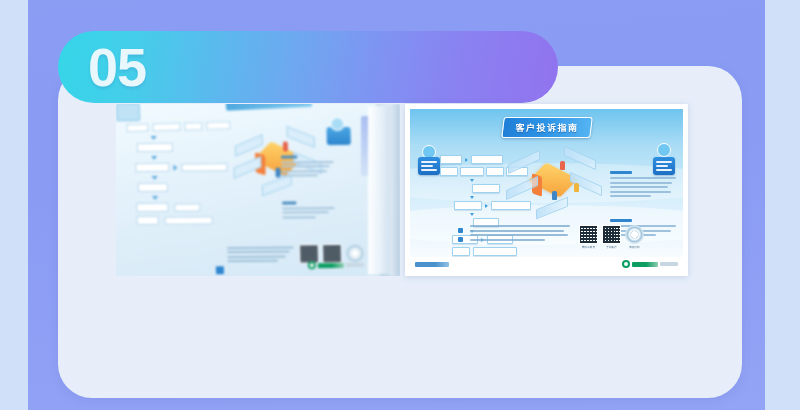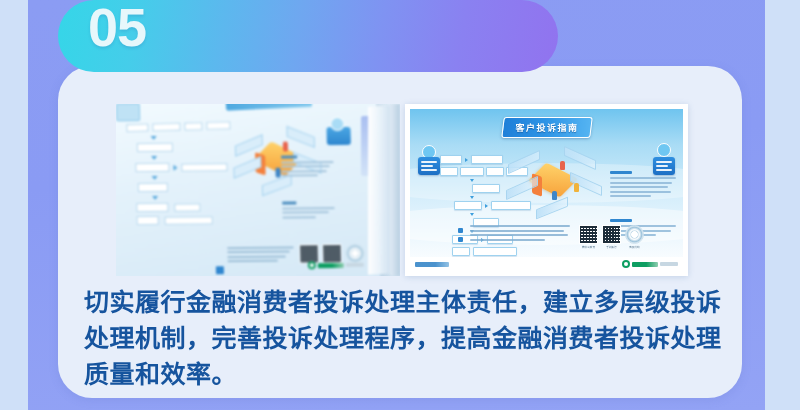--- a/index.html
+++ b/index.html
@@ -54,28 +54,29 @@
     height: 332px;
     background: #e7eefa;
     border-radius: 34px;
     box-shadow: 0 2px 10px rgba(90,110,200,.18);
   }
 
   
   .banner {
     position: absolute;
     left: 58px;
-    top: 0;
+    top: 31px;
     width: 500px;
     height: 72px;
     border-radius: 36px;
     background: linear-gradient(100deg,
         #35d6e8 0%, #45cdea 16%, #5cb8ee 33%,
         #6fa7f0 48%, #7f93f2 64%, #8a81f1 80%, #9173ef 100%);
     display: flex;
+    align-items: center;
     padding-left: 30px;
     box-sizing: border-box;
   }
   .banner-number {
     font-size: 54px;
     font-weight: bold;
     color: #e7f7fb;
     letter-spacing: -1px;
     line-height: 1;
     text-shadow: 0 2px 3px rgba(40,90,160,.18);
@@ -680,15 +681,14 @@
             <div class="brand-mark"></div>
             <div class="brand-sub"></div>
           </div>
         </div>
 
       </div>
     </div>
 
   </div>
 
-  <div class="body-text">切实履行金融消费者投诉处理主体责任，建立多层级投诉处理机制，完善投诉处理程序，提高金融消费者投诉处理质量和效率。</div>
 
 </div>
 
 </body></html>

